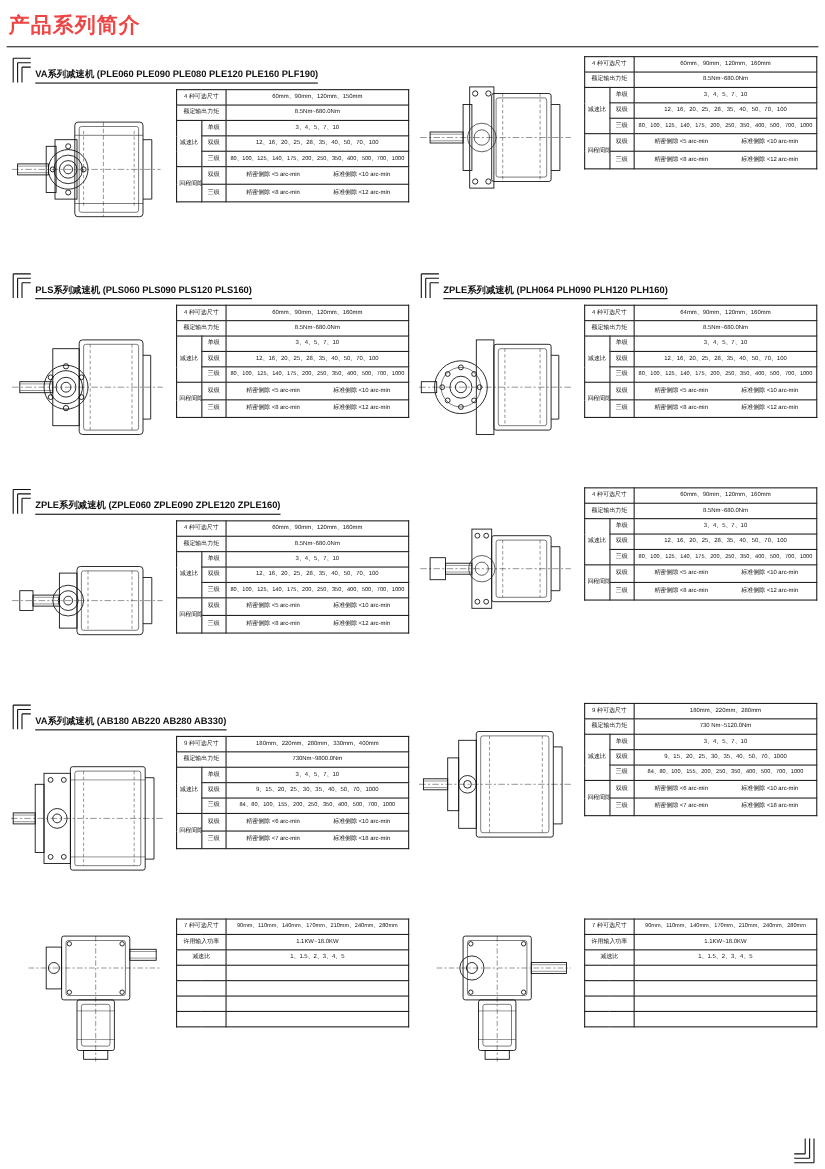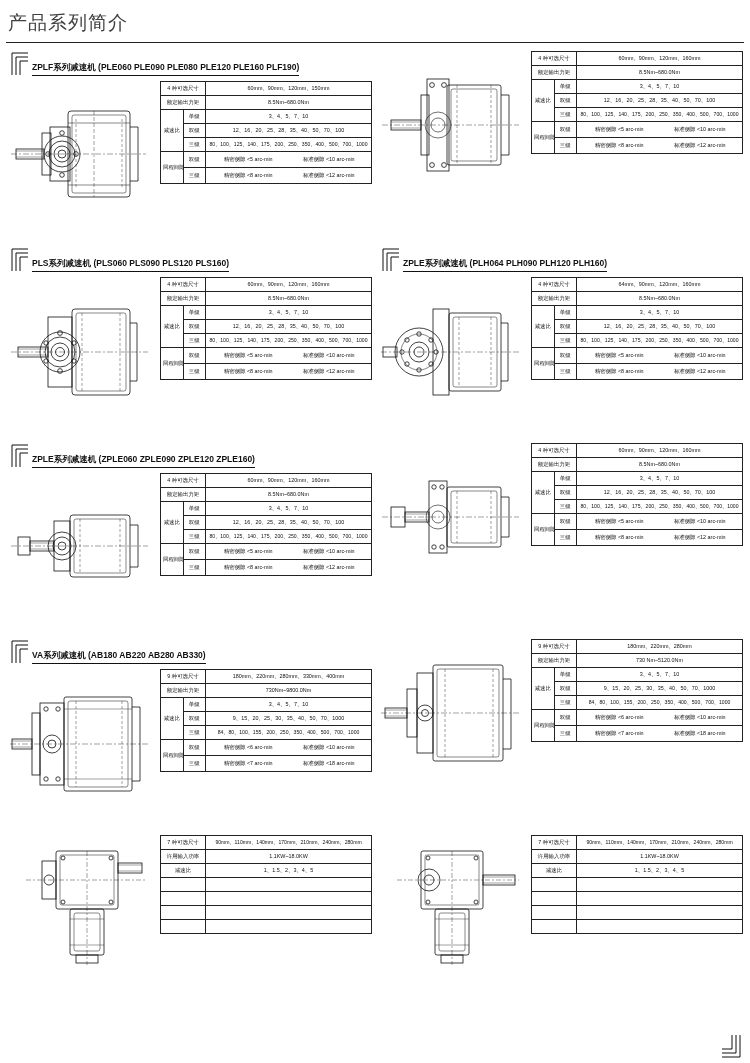--- a/index.html
+++ b/index.html
@@ -10,24 +10,24 @@
   body {
     width: 750px;
     height: 1063px;
     font-family: "Liberation Sans", sans-serif;
     color: #111;
     position: relative;
     overflow: hidden;
   }
   .page-title {
     font-size: 19px;
-    font-weight: normal;
+    font-weight: bold;
     letter-spacing: 1px;
     padding: 10px 0 4px 8px;
-    color: #404040;
+    color: #ef4444;
   }
   .title-rule {
     border: none;
     border-top: 1.5px solid #222;
     margin: 2px 6px 6px 6px;
   }
   .grid {
     display: grid;
     grid-template-columns: 1fr 1fr;
     gap: 0px;
@@ -125,21 +125,21 @@
 
 <div class="grid">
 
   <div class="cell">
     <div class="cell-head">
       <span class="corner">
         <svg width="22" height="26" viewBox="0 0 22 26">
           <path d="M2 2 L2 24 M2 2 L18 2 M6 6 L6 24 M6 6 L18 6 M10 10 L10 24 M10 10 L18 10" stroke="#111" stroke-width="1" fill="none"></path>
         </svg>
       </span>
-      <span class="cell-title"><span class="underline">ZPLF系列减速机 (PLE060  PLE090  PLE080   PLE120  PLE160   PLF190)</span></span>
+      <span class="cell-title"><span class="underline">VA系列减速机 (PLE060  PLE090  PLE080   PLE120  PLE160   PLF190)</span></span>
     </div>
     <div class="cell-body">
       <div class="draw">
         <svg width="150" height="150" viewBox="0 0 150 150">
           <g stroke="#111" fill="none" stroke-width="0.8">
             <rect x="62" y="30" width="62" height="86" rx="3"></rect>
             <rect x="66" y="34" width="54" height="78" rx="2" stroke-width="0.5"></rect>
             <path d="M62 42 L124 42 M62 104 L124 104" stroke-width="0.5"></path>
             <rect x="44" y="46" width="20" height="54"></rect>
             <rect x="36" y="52" width="9" height="42"></rect>

